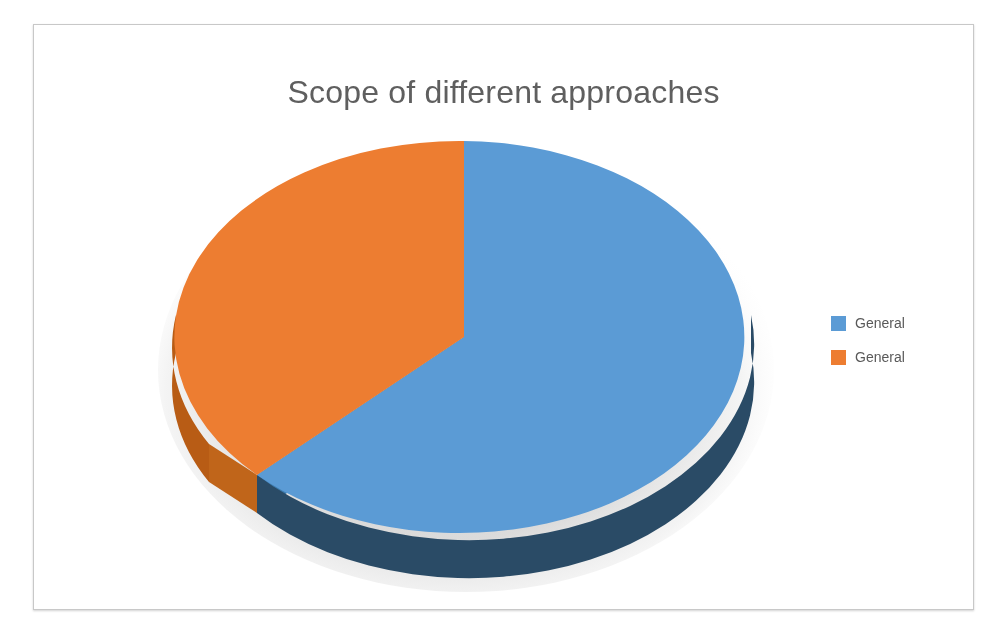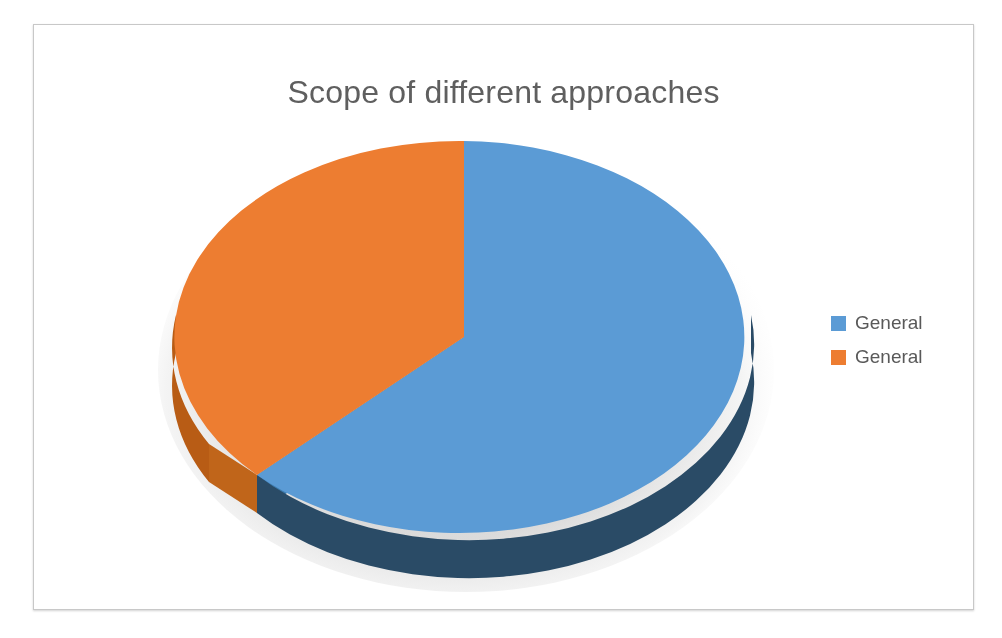--- a/index.html
+++ b/index.html
@@ -70,21 +70,21 @@
     height: 34px;
     padding-left: 10px;
   }
   .legend-swatch {
     width: 15px;
     height: 15px;
     flex: 0 0 15px;
     margin-right: 9px;
   }
   .legend-label {
-    font-size: 19px;
+    font-size: 14px;
     color: #595959;
     font-family: "Liberation Sans", sans-serif;
     white-space: nowrap;
   }
 </style>
 </head>
 <body>
 
 <div id="chart-frame">
 

